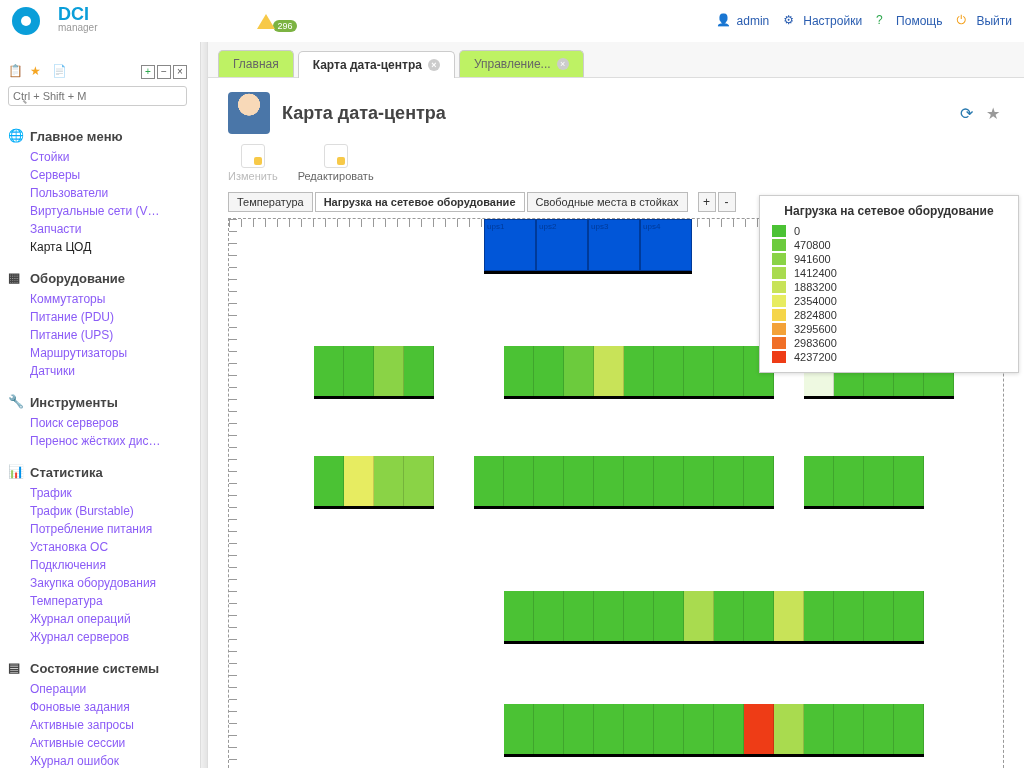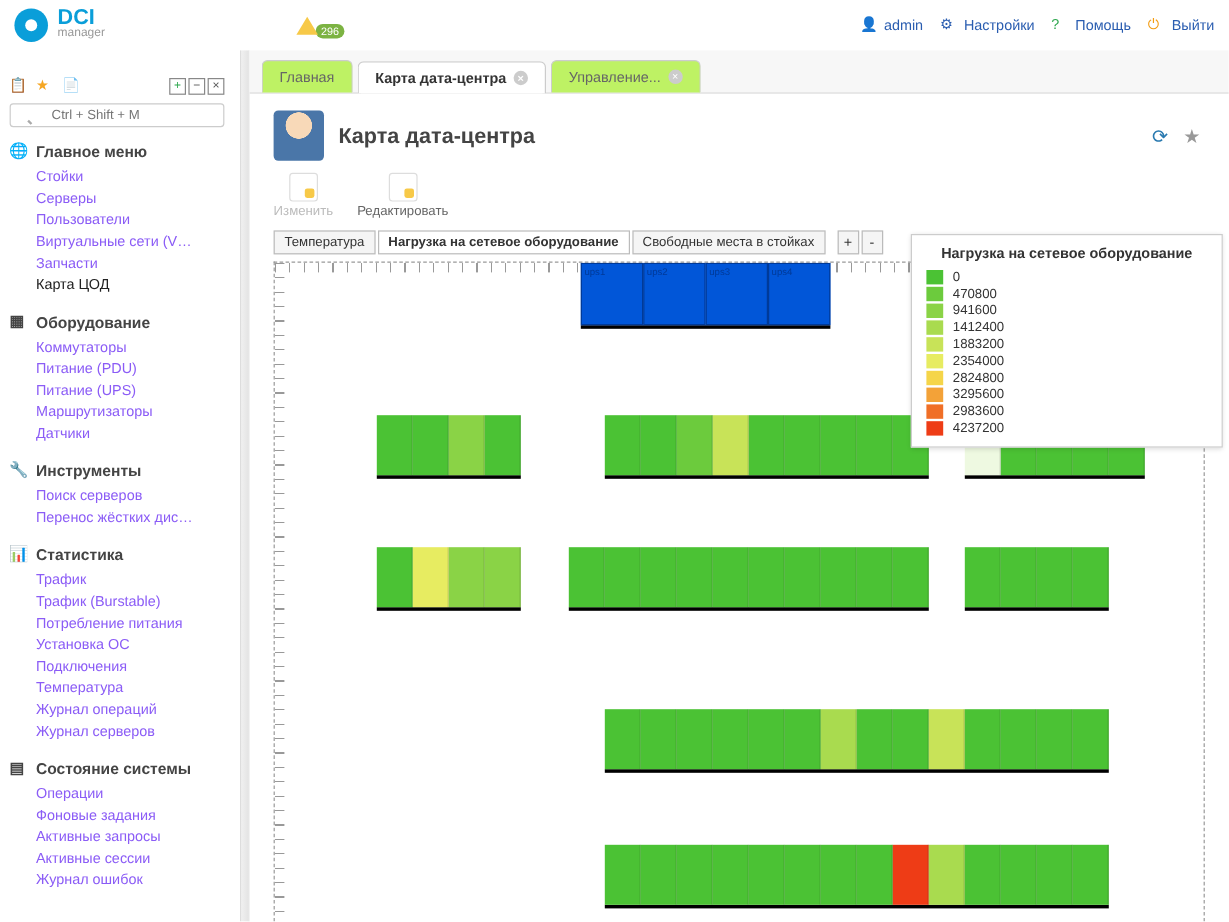--- a/index.html
+++ b/index.html
@@ -1,34 +1,34 @@
 <!DOCTYPE html>
 <html><head>
 <meta charset="utf-8">
 <style>
 *{box-sizing:border-box;margin:0;padding:0;font-family:Arial,Helvetica,sans-serif}
 body{background:#fff;font-size:12px;color:#333;overflow:hidden;width:1024px;height:768px;position:relative}
 .topbar{position:absolute;top:0;left:0;right:0;height:42px;display:flex;align-items:center;padding:0 12px}
-.logo{display:flex;align-items:center;gap:8px}
+.logo{display:flex;align-items:center;gap:18px}
 .logo-circle{width:28px;height:28px;border-radius:50%;background:#0a9ed9;position:relative}
 .logo-circle::after{content:"";position:absolute;width:10px;height:10px;background:#fff;border-radius:50%;top:9px;left:9px}
 .logo-text{font-size:18px;color:#0a9ed9;font-weight:bold;line-height:14px}
 .logo-text small{display:block;font-size:10px;font-weight:normal;color:#999}
 .alert-badge{margin-left:160px;display:flex;align-items:center;gap:2px}
 .tri{width:0;height:0;border-left:9px solid transparent;border-right:9px solid transparent;border-bottom:15px solid #f7c948;position:relative}
 .badge-num{font-size:9px;background:#7cb342;color:#fff;border-radius:7px;padding:1px 4px;margin-left:-4px;margin-top:10px}
 .top-right{margin-left:auto;display:flex;gap:14px;align-items:center}
 .tr-item{display:flex;align-items:center;gap:4px;color:#2a5db0;cursor:pointer;font-size:12px}
 .tr-ico{width:16px;height:16px;display:inline-block}
 .sidebar{position:absolute;top:60px;left:0;width:195px;bottom:0;padding:4px 8px;overflow-y:auto}
 .sb-tools{display:flex;gap:6px;margin-bottom:6px;align-items:center}
 .sb-tool{width:16px;height:16px;cursor:pointer}
 .sb-tools-right{margin-left:auto;display:flex;gap:2px}
 .sb-tools-right span{width:14px;height:14px;border:1px solid #888;font-size:10px;text-align:center;line-height:12px;color:#555;cursor:pointer}
-.search-box{width:100%;border:1px solid #ccc;border-radius:3px;padding:3px 6px 3px 34px;font-size:11px;color:#999;background:#fff;position:relative}
+.search-box{width:100%;border:1px solid #ccc;border-radius:3px;padding:3px 6px 3px 4px;font-size:11px;color:#999;margin-bottom:10px;background:#fff;position:relative}
 .search-wrap{position:relative;margin-bottom:8px}
 .search-wrap::before{content:"";position:absolute;left:6px;top:6px;width:10px;height:10px;border:1.5px solid #aaa;border-radius:50%}
 .search-wrap::after{content:"";position:absolute;left:15px;top:15px;width:4px;height:1.5px;background:#aaa;transform:rotate(45deg)}
 .menu-section{margin-bottom:10px}
 .menu-header{font-weight:bold;font-size:13px;color:#444;padding:4px 0;display:flex;align-items:center;gap:6px;cursor:pointer}
 .menu-header .mh-ico{width:16px;height:16px}
 .menu-item{color:#8b5cf6;padding:2px 0 2px 22px;cursor:pointer;font-size:12px;white-space:nowrap;overflow:hidden;text-overflow:ellipsis}
 .menu-item.active{color:#222}
 .divider{position:absolute;top:42px;left:200px;bottom:0;width:8px;background:linear-gradient(to right,#f0f0f0,#e4e4e4);border-left:1px solid #ddd;border-right:1px solid #ddd}
 .main{position:absolute;top:42px;left:208px;right:0;bottom:0;background:#fff}
@@ -144,20 +144,21 @@
       <div class="menu-section">
         <div class="menu-header">
           <span class="mh-ico">📊</span>
           <span>Статистика</span>
         </div>
         <div class="menu-item">Трафик</div>
         <div class="menu-item">Трафик (Burstable)</div>
         <div class="menu-item">Потребление питания</div>
         <div class="menu-item">Установка ОС</div>
         <div class="menu-item">Подключения</div>
+        <div class="menu-item">Закупка оборудования</div>
         <div class="menu-item">Температура</div>
         <div class="menu-item">Журнал операций</div>
         <div class="menu-item">Журнал серверов</div>
       </div>
       <div class="menu-section">
         <div class="menu-header">
           <span class="mh-ico">▤</span>
           <span>Состояние системы</span>
         </div>
         <div class="menu-item">Операции</div>

